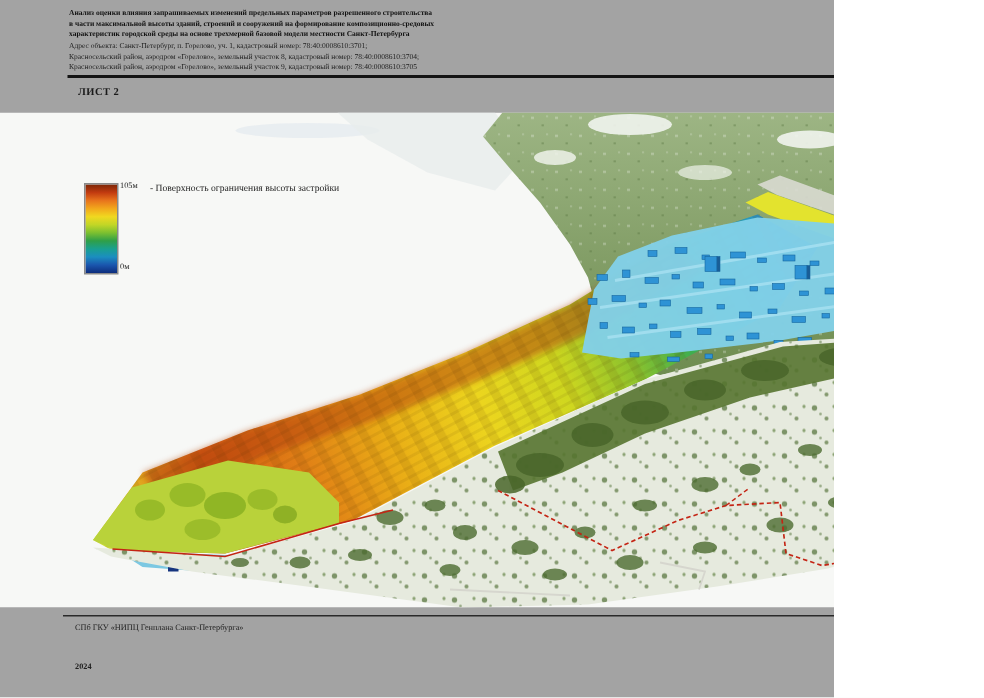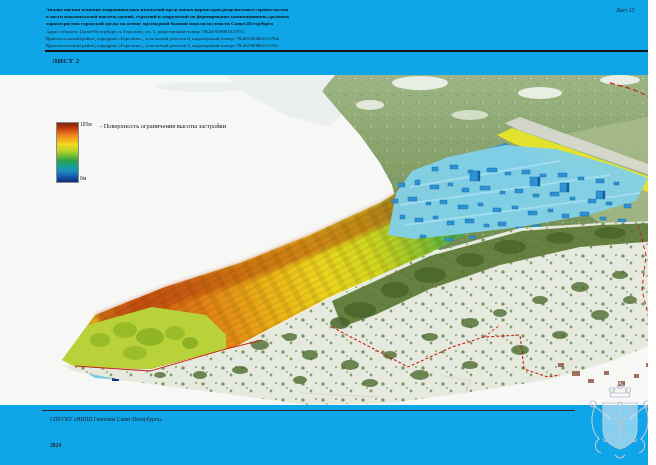--- a/index.html
+++ b/index.html
@@ -1,16 +1,16 @@
 <!DOCTYPE html>
 <html><head>
 <meta charset="utf-8">
 <style>
   html,body{margin:0;padding:0;background:#ffffff;}
-  .page{position:relative;width:648px;height:465px;background:#0ea5e9;overflow:hidden;
+  .page{position:relative;width:556px;height:465px;background:#a3a3a3;overflow:hidden;
         font-family:"Liberation Serif", serif;color:#1a1a1a;}
   .title-block{position:absolute;left:46px;top:6px;width:320px;font-weight:bold;
                font-size:5px;line-height:7px;color:#111;}
   .sheet-no{position:absolute;left:616px;top:7px;font-size:5.5px;color:#222;}
   .address-block{position:absolute;left:46px;top:28px;width:340px;font-size:5px;line-height:7px;color:#222;}
   .rule-top{position:absolute;left:45px;top:50px;width:611px;height:2.4px;background:#141414;}
   .sheet-label{position:absolute;left:52px;top:57px;font-size:7px;font-weight:bold;letter-spacing:.3px;}
   .map{position:absolute;left:0;top:75px;width:656px;height:330px;}
   .legend{position:absolute;left:56px;top:121px;width:260px;height:62px;}
   .legend-bar{position:absolute;left:0;top:1px;width:21px;height:59px;border:0.5px solid #8a8a8a;}

